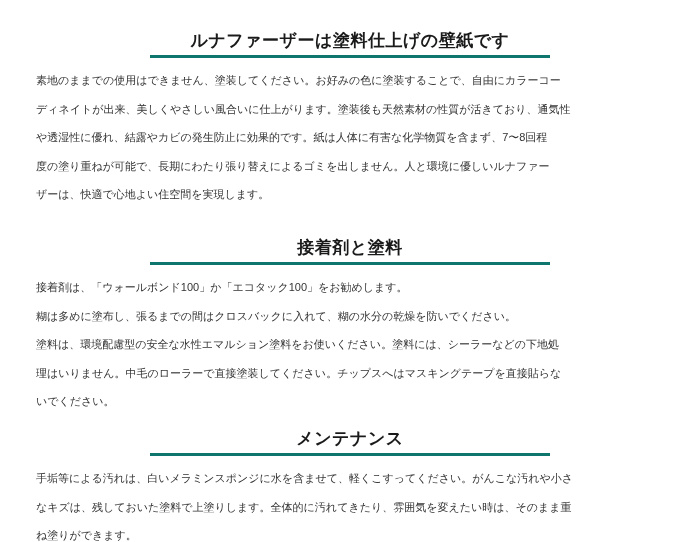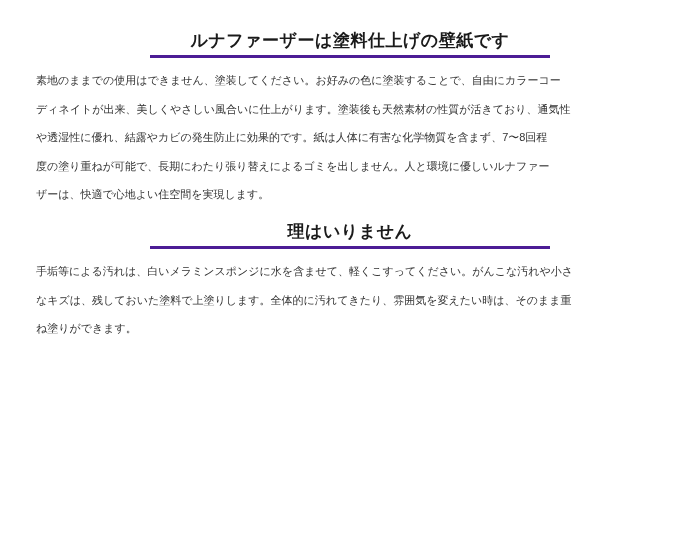--- a/index.html
+++ b/index.html
@@ -19,21 +19,21 @@
   .sec-title {
     width: 400px;
     margin: 0 auto;
     text-align: center;
     font-size: 17px;
     font-weight: bold;
     letter-spacing: 0.5px;
     color: #1a1a1a;
     line-height: 22px;
     padding-bottom: 3px;
-    border-bottom: 3px solid #4c1d95;
+    border-bottom: 3px solid #0f766e;
   }
   .sec-body {
     margin: 8px 0 0 0;
     font-size: 11px;
     line-height: 28.6px;
     color: #333333;
     letter-spacing: 0px;
     white-space: pre-line;
     text-align: left;
   }
@@ -47,21 +47,29 @@
 
   <section class="sec-intro">
     <h2 class="sec-title">ルナファーザーは塗料仕上げの壁紙です</h2>
     <p class="sec-body">素地のままでの使用はできません、塗装してください。お好みの色に塗装することで、自由にカラーコー
 ディネイトが出来、美しくやさしい風合いに仕上がります。塗装後も天然素材の性質が活きており、通気性
 や透湿性に優れ、結露やカビの発生防止に効果的です。紙は人体に有害な化学物質を含まず、7〜8回程
 度の塗り重ねが可能で、長期にわたり張り替えによるゴミを出しません。人と環境に優しいルナファー
 ザーは、快適で心地よい住空間を実現します。</p>
   </section>
 
+  <section class="sec-adhesive">
+    <h2 class="sec-title">接着剤と塗料</h2>
+    <p class="sec-body">接着剤は、「ウォールボンド100」か「エコタック100」をお勧めします。
+糊は多めに塗布し、張るまでの間はクロスバックに入れて、糊の水分の乾燥を防いでください。
+塗料は、環境配慮型の安全な水性エマルション塗料をお使いください。塗料には、シーラーなどの下地処
+理はいりません。中毛のローラーで直接塗装してください。チップスへはマスキングテープを直接貼らな
+いでください。</p>
+  </section>
 
   <section class="sec-maintenance">
-    <h2 class="sec-title">理はいりません</h2>
+    <h2 class="sec-title">メンテナンス</h2>
     <p class="sec-body">手垢等による汚れは、白いメラミンスポンジに水を含ませて、軽くこすってください。がんこな汚れや小さ
 なキズは、残しておいた塗料で上塗りします。全体的に汚れてきたり、雰囲気を変えたい時は、そのまま重
 ね塗りができます。</p>
   </section>
 
 </main>
 
 </body></html>

